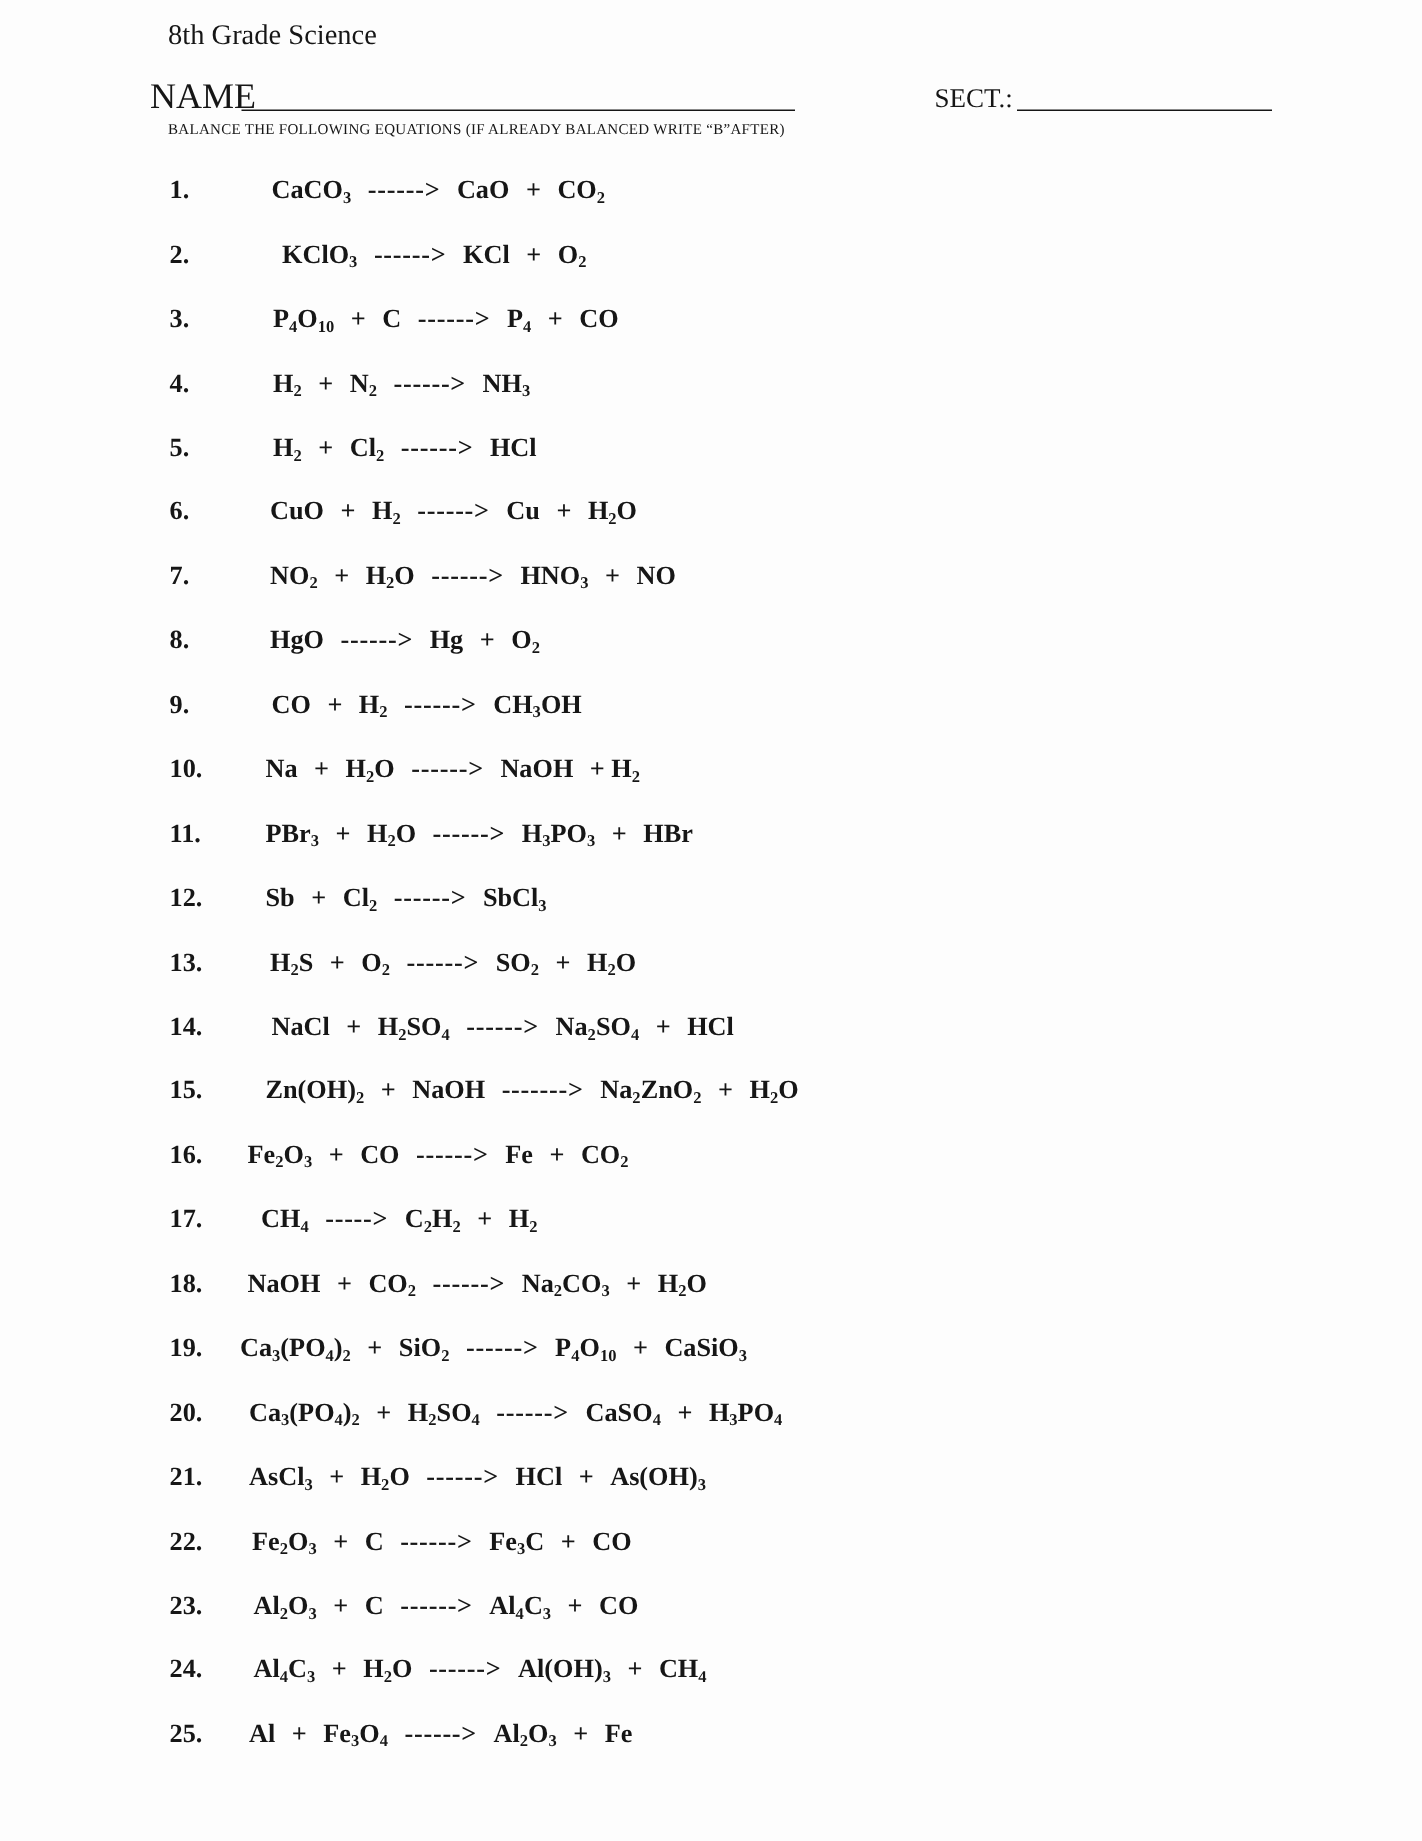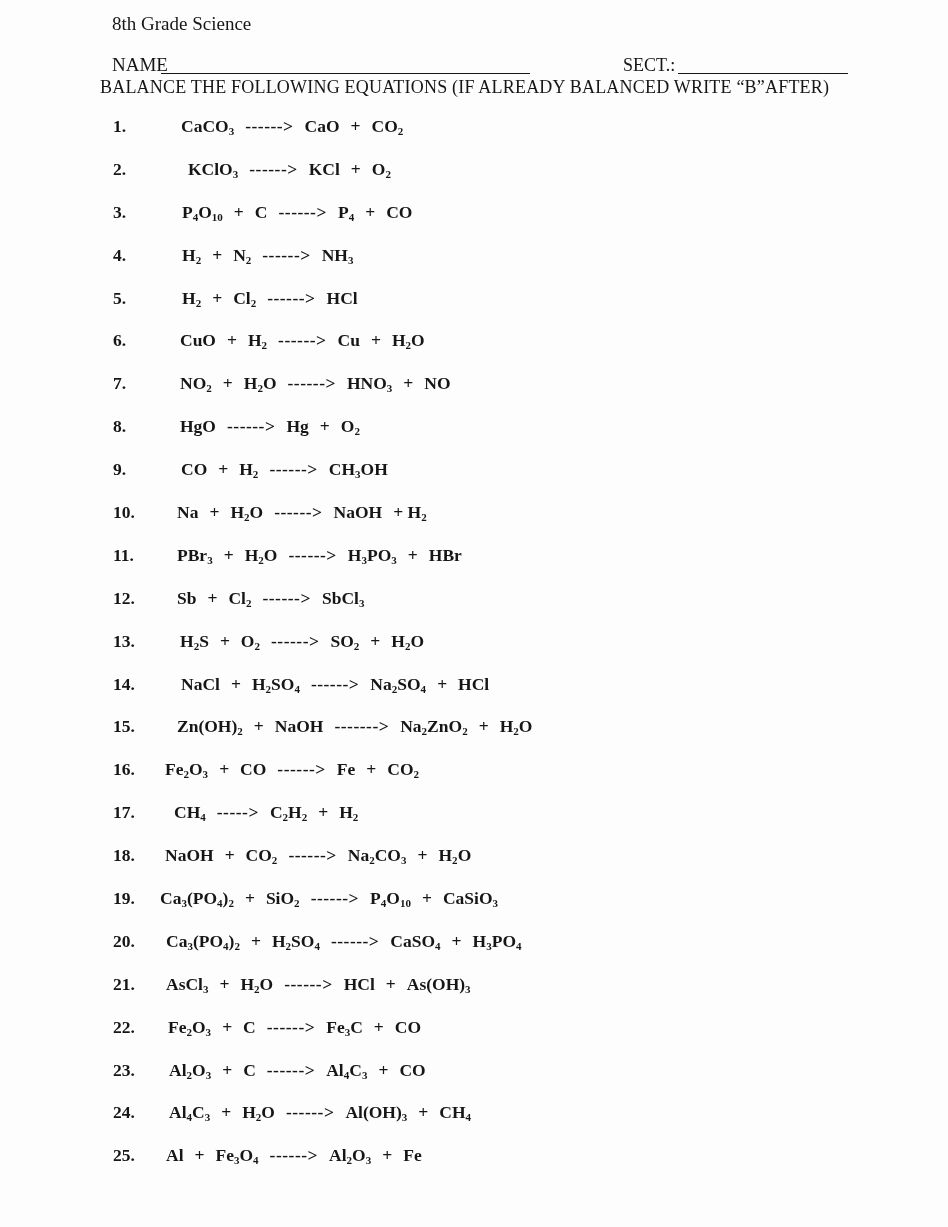--- a/index.html
+++ b/index.html
@@ -19,40 +19,40 @@
   }
   .hdr-course {
     position: absolute; left: 112px; top: 13px;
     font-size: 19px; line-height: 22px;
   }
   .hdr-title {
     position: absolute; left: 363px; top: 14px;
     font-size: 18px; line-height: 22px; letter-spacing: 0.4px;
   }
   .name-label {
-    position: absolute; left: 112px; top: 55px;
-    font-size: 19px; line-height: 20px;
+    position: absolute; left: 100px; top: 55px;
+    font-size: 24px; line-height: 20px;
   }
   .name-line {
     position: absolute; left: 161px; top: 55px;
     width: 369px; height: 19px;
     border-bottom: 1.6px solid var(--ink);
   }
   .sect-label {
     position: absolute; left: 623px; top: 55px;
     font-size: 18px; line-height: 20px; text-align: right;
   }
   .sect-line {
     position: absolute; left: 678px; top: 55px;
     width: 170px; height: 19px;
     border-bottom: 1.6px solid var(--ink);
   }
   .instructions {
-    position: absolute; left: 100px; top: 79px;
-    font-size: 18px; line-height: 16px; letter-spacing: 0.2px;
+    position: absolute; left: 112px; top: 79px;
+    font-size: 10px; line-height: 16px; letter-spacing: 0.2px;
   }
   .equations {
     position: absolute; left: 113px; top: 116px;
   }
   .eq-row {
     height: 42.9px;
     display: flex;
     align-items: flex-start;
     font-weight: bold;
     font-size: 17.5px;

